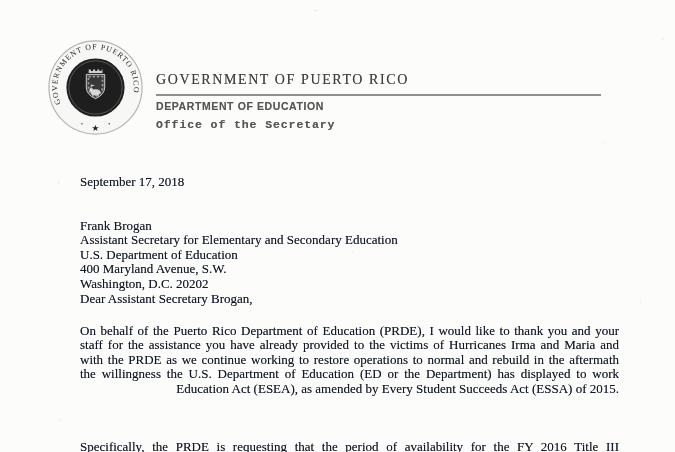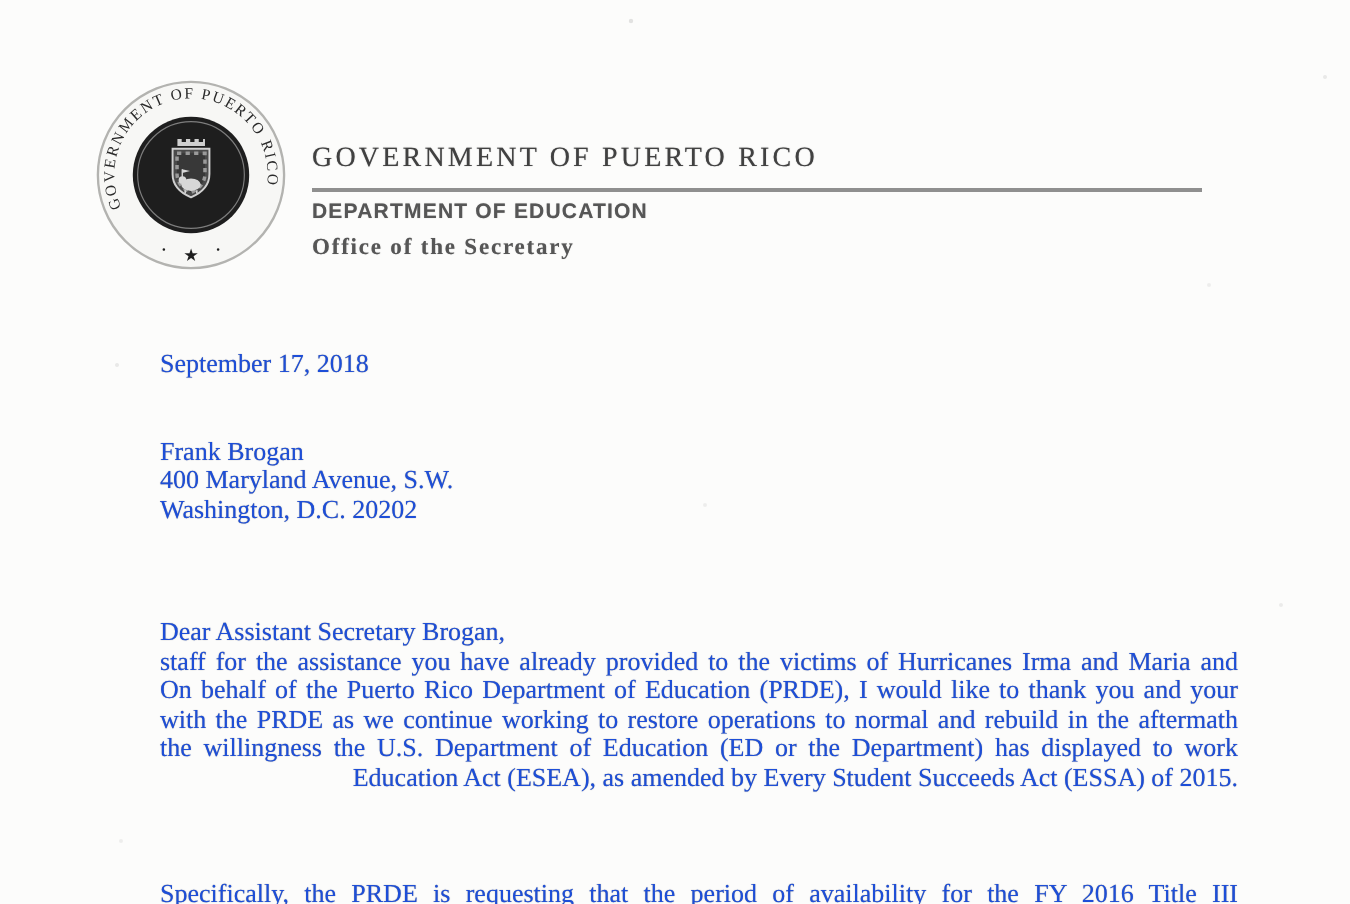--- a/index.html
+++ b/index.html
@@ -40,35 +40,35 @@
   }
   .dept {
     position: absolute; left: 156px; top: 100px;
     font-family: "Liberation Sans", sans-serif;
     font-weight: bold; font-size: 10.5px; letter-spacing: 0.6px;
     color: #565656; text-shadow: 0 0 0.4px rgba(80,80,80,0.5);
     white-space: nowrap;
   }
   .office {
     position: absolute; left: 156px; top: 118px;
-    font-family: Liberation Serif, serif;
+    font-family: Liberation Mono, monospace;
     font-weight: bold; font-size: 11.5px; letter-spacing: 0.9px;
     color: #565656; text-shadow: 0 0 0.4px rgba(80,80,80,0.5);
     white-space: nowrap;
   }
 
   
   .doc {
-    color: #1d4ed8;
+    color: #0f172a;
     font-size: 13px; line-height: 14.4px;
     text-shadow: 0 0 0.5px rgba(45,45,45,0.55);
   }
   .date       { position: absolute; left: 80px; top: 175px; }
   .recipient  { position: absolute; left: 80px; top: 219px; }
-  .salutation { position: absolute; left: 80px; top: 309px; font-family: Liberation Serif, serif; }
+  .salutation { position: absolute; left: 80px; top: 292px; font-family: Liberation Serif, serif; }
   .paragraph  { position: absolute; left: 80px; top: 324px; width: 539px; }
   .jline      { text-align: justify; text-align-last: justify; white-space: normal; }
   .lastline   { text-align: right; }
   .partial    { position: absolute; left: 80px; top: 440px; width: 539px; }
 
   .seal text { font-family: "Liberation Serif", serif; }
 </style>
 </head>
 <body>
 
@@ -103,28 +103,30 @@
 
   <div class="gov-title">GOVERNMENT OF PUERTO RICO</div>
   <div class="head-rule"></div>
   <div class="dept">DEPARTMENT OF EDUCATION</div>
   <div class="office">Office of the Secretary</div>
 
   <div class="doc date">September 17, 2018</div>
 
   <div class="doc recipient">
     <div>Frank Brogan</div>
+    <div>Assistant Secretary for Elementary and Secondary Education</div>
+    <div>U.S. Department of Education</div>
     <div>400 Maryland Avenue, S.W.</div>
     <div>Washington, D.C. 20202</div>
   </div>
 
   <div class="doc salutation">Dear Assistant Secretary Brogan,</div>
 
   <div class="doc paragraph">
+    <div class="jline">On behalf of the Puerto Rico Department of Education (PRDE), I would like to thank you and your</div>
     <div class="jline">staff for the assistance you have already provided to the victims of Hurricanes Irma and Maria and</div>
-    <div class="jline">On behalf of the Puerto Rico Department of Education (PRDE), I would like to thank you and your</div>
     <div class="jline">with the PRDE as we continue working to restore operations to normal and rebuild in the aftermath</div>
     <div class="jline">the willingness the U.S. Department of Education (ED or the Department) has displayed to work</div>
     <div class="lastline">Education Act (ESEA), as amended by Every Student Succeeds Act (ESSA) of 2015.</div>
   </div>
 
   <div class="doc partial jline">Specifically, the PRDE is requesting that the period of availability for the FY 2016 Title III</div>
 </div>
 
 </body></html>

